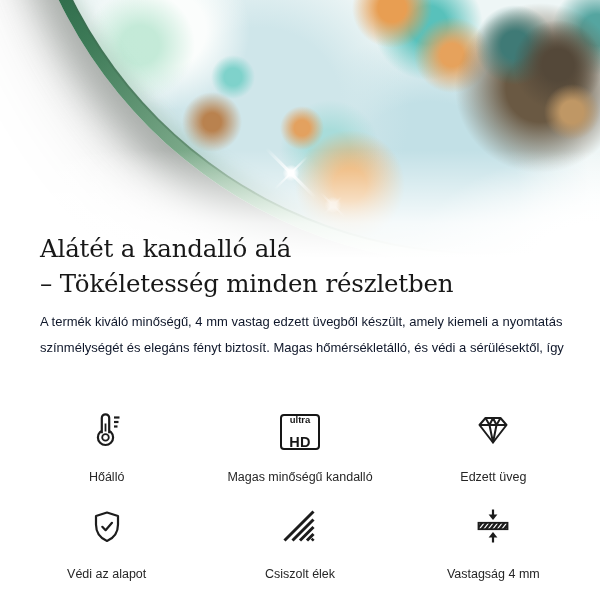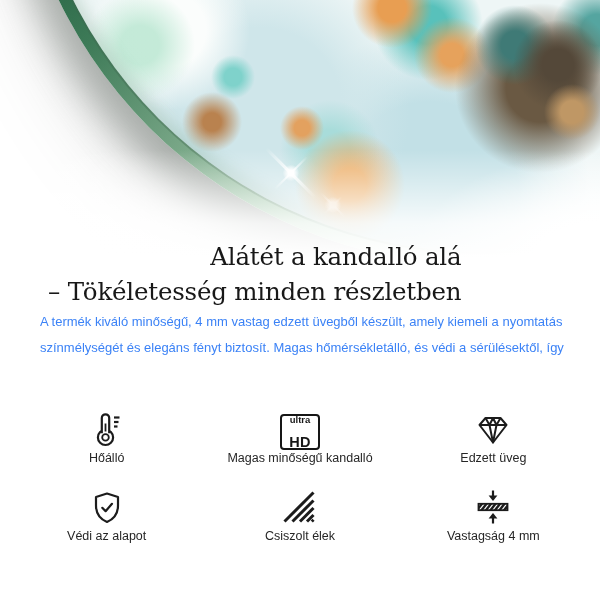--- a/index.html
+++ b/index.html
@@ -45,29 +45,29 @@
   .sparkle .r2{width:46px;height:2px;transform:translate(-50%,-50%) rotate(-45deg);}
   .sparkle .glow{position:absolute;left:50%;top:50%;width:16px;height:16px;transform:translate(-50%,-50%);
       border-radius:50%;background:radial-gradient(circle,#fff 0 25%, rgba(255,255,255,0) 75%);}
   .sp1{left:259px;top:141px;width:64px;height:64px;}
   .sp2{left:317px;top:189px;width:32px;height:32px;opacity:.55;}
   .sp2 .r1{width:34px;height:1.8px;} .sp2 .r2{width:24px;height:1.5px;}
 
   
   .heading{position:absolute;left:40px;top:231px;font-family:"DejaVu Serif",serif;
       font-size:24.5px;line-height:35px;letter-spacing:-.2px;color:#181818;font-weight:400;}
-  .body-text{position:absolute;left:40px;top:309px;font-size:13px;line-height:26px;color:#3b82f6;}
+  .body-text{position:absolute;left:40px;top:309px;font-size:13px;line-height:26px;color:#0f172a;}
   .body-text div{white-space:nowrap;}
 
   
   .features{position:absolute;left:10px;top:404px;width:580px;display:grid;
       grid-template-columns:repeat(3,1fr);row-gap:16px;}
   .feat{display:flex;flex-direction:column;align-items:center;}
   .icon-wrap{height:46px;display:flex;align-items:flex-end;justify-content:center;}
-  .feat-label{margin-top:1px;font-size:12.5px;color:#262626;line-height:15px;}
+  .feat-label{margin-top:20px;font-size:12.5px;color:#262626;line-height:15px;}
   .feat svg{display:block;}
   .uhd{width:36px;height:32px;border:2.6px solid #161616;border-radius:4px;background:#fff;
       display:flex;flex-direction:column;align-items:center;justify-content:center;
       font-weight:700;line-height:1;color:#161616;}
   .uhd .t{font-size:9.5px;} .uhd .b{font-size:14.5px;margin-top:11px;letter-spacing:.3px;}
 </style>
 </head>
 <body>
 
 <div class="page">
@@ -83,21 +83,21 @@
         <span class="ray r2"></span>
         <span class="glow"></span>
     </div>
     <div class="sparkle sp2">
       <span class="ray r1"></span>
         <span class="ray r2"></span>
         <span class="glow"></span>
     </div>
   </div>
 
-  <h1 class="heading" style="margin:8px;text-align:right;">
+  <h1 class="heading" style="margin:0;">
     <div>Alátét a kandalló alá</div>
     <div>– Tökéletesség minden részletben</div>
   </h1>
 
   <div class="body-text">
     <div>A termék kiváló minőségű, 4 mm vastag edzett üvegből készült, amely kiemeli a nyomtatás</div>
     <div>színmélységét és elegáns fényt biztosít. Magas hőmérsékletálló, és védi a sérülésektől, így</div>
   </div>
 
   <div class="features">

